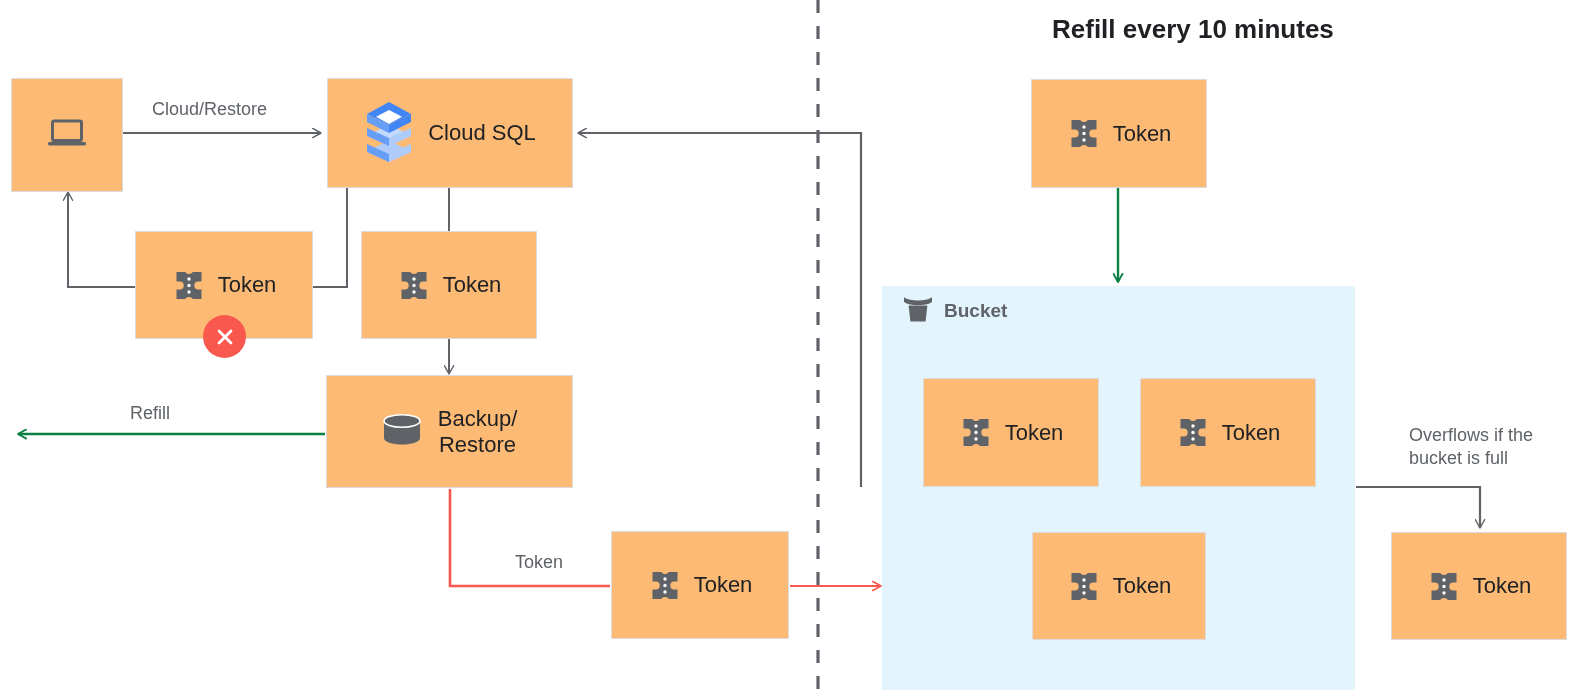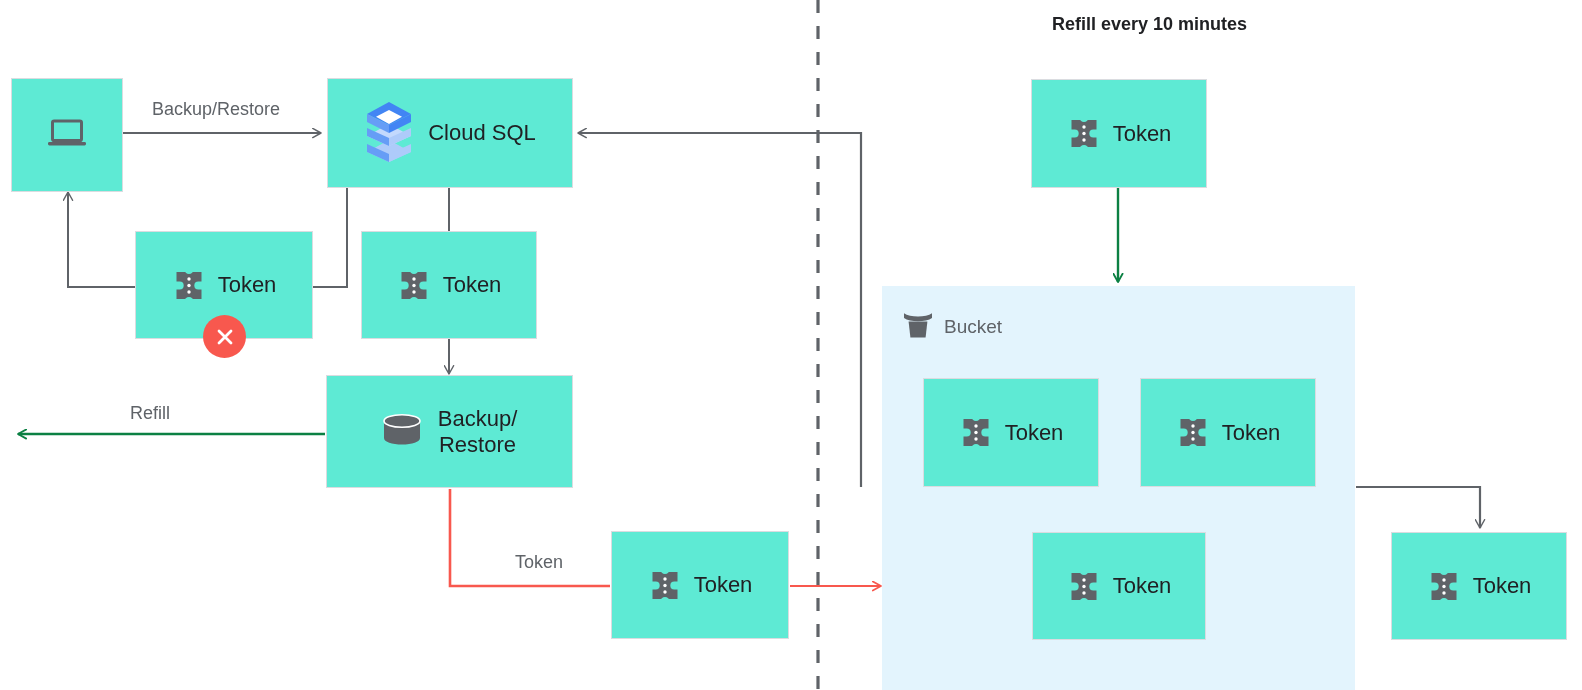--- a/index.html
+++ b/index.html
@@ -11,21 +11,21 @@
     position:relative;
     width:1582px;
     height:690px;
     background:#ffffff;
     overflow:hidden;
   }
   
   .node{
     position:absolute;
     box-sizing:border-box;
-    background:#5eead4;
+    background:#fdba74;
     border:1px solid #dadce0;
     display:flex;
     align-items:center;
     justify-content:center;
     z-index:5;
   }
   .node .lbl{
     font-size:22px;
     color:#202124;
     line-height:1.18;
@@ -48,39 +48,40 @@
   
   #bucket-region{
     position:absolute;
     left:882px;top:286px;
     width:473px;height:404px;
     background:#e3f4fd;
     z-index:2;
   }
   #bucket-header{
     position:absolute;
-    left:902px;top:310px;
+    left:902px;top:294px;
     display:flex;align-items:center;gap:10px;
     z-index:4;
+    font-weight:bold;
   }
   #bucket-header .blabel{
     font-size:19px;color:#5f6368;
   }
   
   .edgelabel{
     position:absolute;
     font-size:18px;
     color:#5f6368;
     z-index:6;
     line-height:1.3;
   }
   #title{
     position:absolute;
     left:1052px;top:14px;
-    font-size:18px;
+    font-size:26px;
     font-weight:bold;
     color:#202124;
     z-index:6;
   }
   
   #error-badge{
     position:absolute;
     left:203px;top:315px;
     width:43px;height:43px;
     border-radius:50%;
@@ -305,20 +306,22 @@
         <circle cx="17" cy="7" r="1.7" fill="#ffffff"></circle>
         <circle cx="17" cy="13.5" r="1.7" fill="#ffffff"></circle>
         <circle cx="17" cy="20" r="1.7" fill="#ffffff"></circle>
       </svg>
     </span>
     <span class="lbl">Token</span>
   </div>
 
   <div id="title">Refill every 10 minutes</div>
 
-  <div class="edgelabel" style="left:152px;top:98px;">Backup/Restore</div>
+  <div class="edgelabel" style="left:152px;top:98px;">Cloud/Restore</div>
 
   <div class="edgelabel" style="left:130px;top:402px;">Refill</div>
 
   <div class="edgelabel" style="left:515px;top:551px;">Token</div>
 
+  <div class="edgelabel" style="left:1409px;top:424px;white-space:pre-line;">Overflows if the
+bucket is full</div>
 
 </div>
 
 </body></html>

